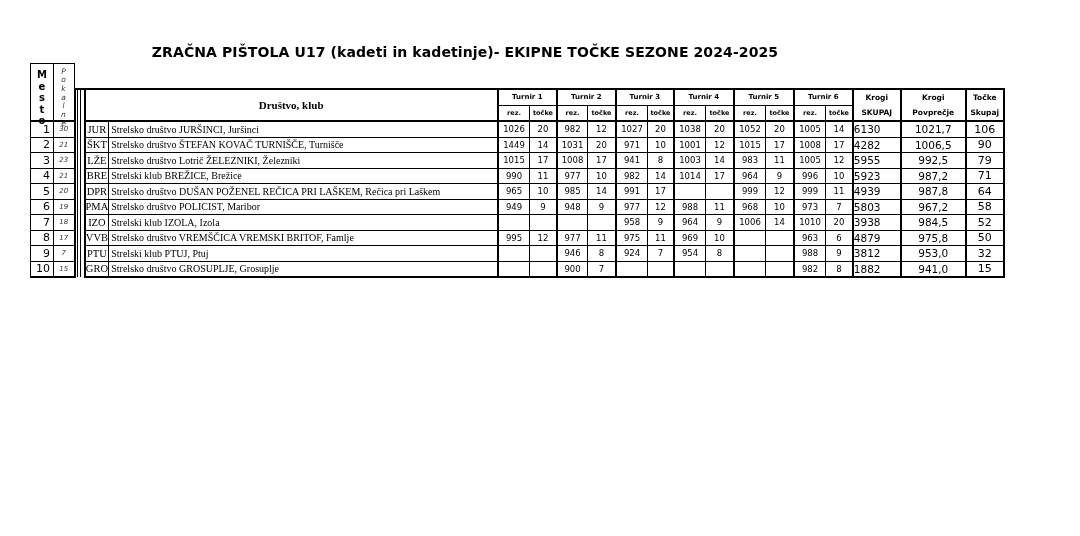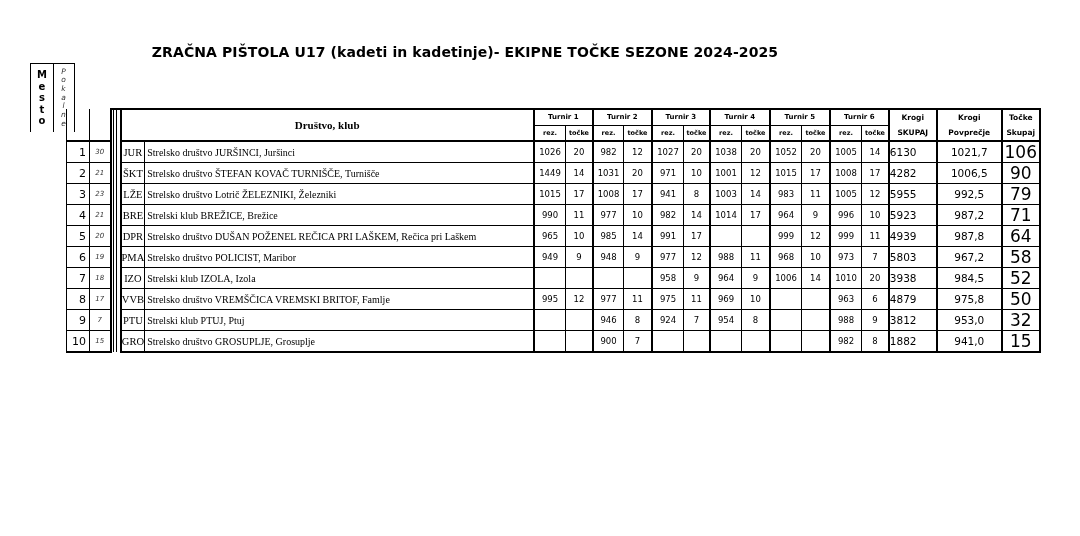--- a/index.html
+++ b/index.html
@@ -4,40 +4,40 @@
 <style>
   html, body { margin:0; padding:0; background:#fff; }
   body { width:1080px; height:536px; position:relative; overflow:hidden; font-family:"DejaVu Sans", sans-serif; color:#000; }
   .title { position:absolute; left:0; top:44px; width:940px; text-align:center; font-family:"DejaVu Sans", sans-serif; font-weight:bold; font-size:14px; letter-spacing:0.1px; }
   .title span { margin-left:-10px; }
 
   
   .mesto-hdr { position:absolute; left:30px; top:63px; width:22px; height:68px; border:1px solid #000; border-bottom:none; display:flex; flex-direction:column; align-items:center; justify-content:center; font-weight:bold; font-size:10px; line-height:11.5px; }
   .pok-hdr { position:absolute; left:53px; top:63px; width:21px; height:68px; border:1px solid #000; border-left:none; border-bottom:none; display:flex; flex-direction:column; align-items:center; justify-content:center; font-style:italic; font-size:7.5px; line-height:8.7px; color:#333; }
 
-  table.main { position:absolute; left:30px; top:108px; border-collapse:collapse; table-layout:fixed;margin-left:36px; }
+  table.main { position:absolute; left:30px; top:88px; border-collapse:collapse; table-layout:fixed; }
   table.main td, table.main th { border:1px solid #000; padding:0; font-weight:normal; height:14.5px; overflow:hidden; white-space:nowrap; }
   .hdrrow th { height:15px; }
   .name-hdr { font-family:"Liberation Serif", serif; font-weight:bold !important; font-size:11px; text-align:center; border-top:2px solid #000 !important; border-left:2px solid #000 !important; border-bottom:2px solid #000 !important; }
   .t-hdr { font-weight:bold !important; font-size:7px; text-align:center; border-top:2px solid #000 !important; }
   .sub-hdr { font-weight:bold !important; font-size:6.5px; border-bottom:2px solid #000 !important; }
   .tot-hdr { font-weight:bold !important; font-size:7.5px; text-align:center; }
   .tot-hdr.top { border-top:2px solid #000 !important; border-bottom:none !important; height:15px; }
   .tot-hdr.bot { border-top:none !important; border-bottom:2px solid #000 !important; }
   .blank-top { border:none !important; }
 
   td.mesto { font-weight:bold; font-size:11px; text-align:right; padding-right:3px !important; border-left:1px solid #000 !important; }
   td.pok { font-style:italic; font-size:7px; text-align:center; color:#333; }
   td.code { font-family:"Liberation Serif", serif; font-size:10.5px; text-align:center; border-left:2px solid #000 !important; }
   td.name { font-family:"Liberation Serif", serif; font-size:10px; padding-left:2px !important; }
   td.rez { font-size:8.5px; text-align:center; }
   td.pts { font-size:8.5px; text-align:center; }
   td.sk { font-size:10.5px; text-align:left; }
   td.avg { font-size:10.5px; text-align:center; }
-  td.tot { font-size:17px; font-weight:bold; text-align:center; }
+  td.tot { font-size:11px; font-weight:bold; text-align:center; }
   .lthick { border-left:2px solid #000 !important; }
   .rthick { border-right:2px solid #000 !important; }
   tr.last td { border-bottom:2px solid #000; }
   tr.first td { border-top:2px solid #000; }
 </style>
 </head>
 <body>
 
 <div class="title"><span>ZRAČNA PIŠTOLA U17 (kadeti in kadetinje)-  EKIPNE TOČKE SEZONE 2024-2025</span></div>
 

